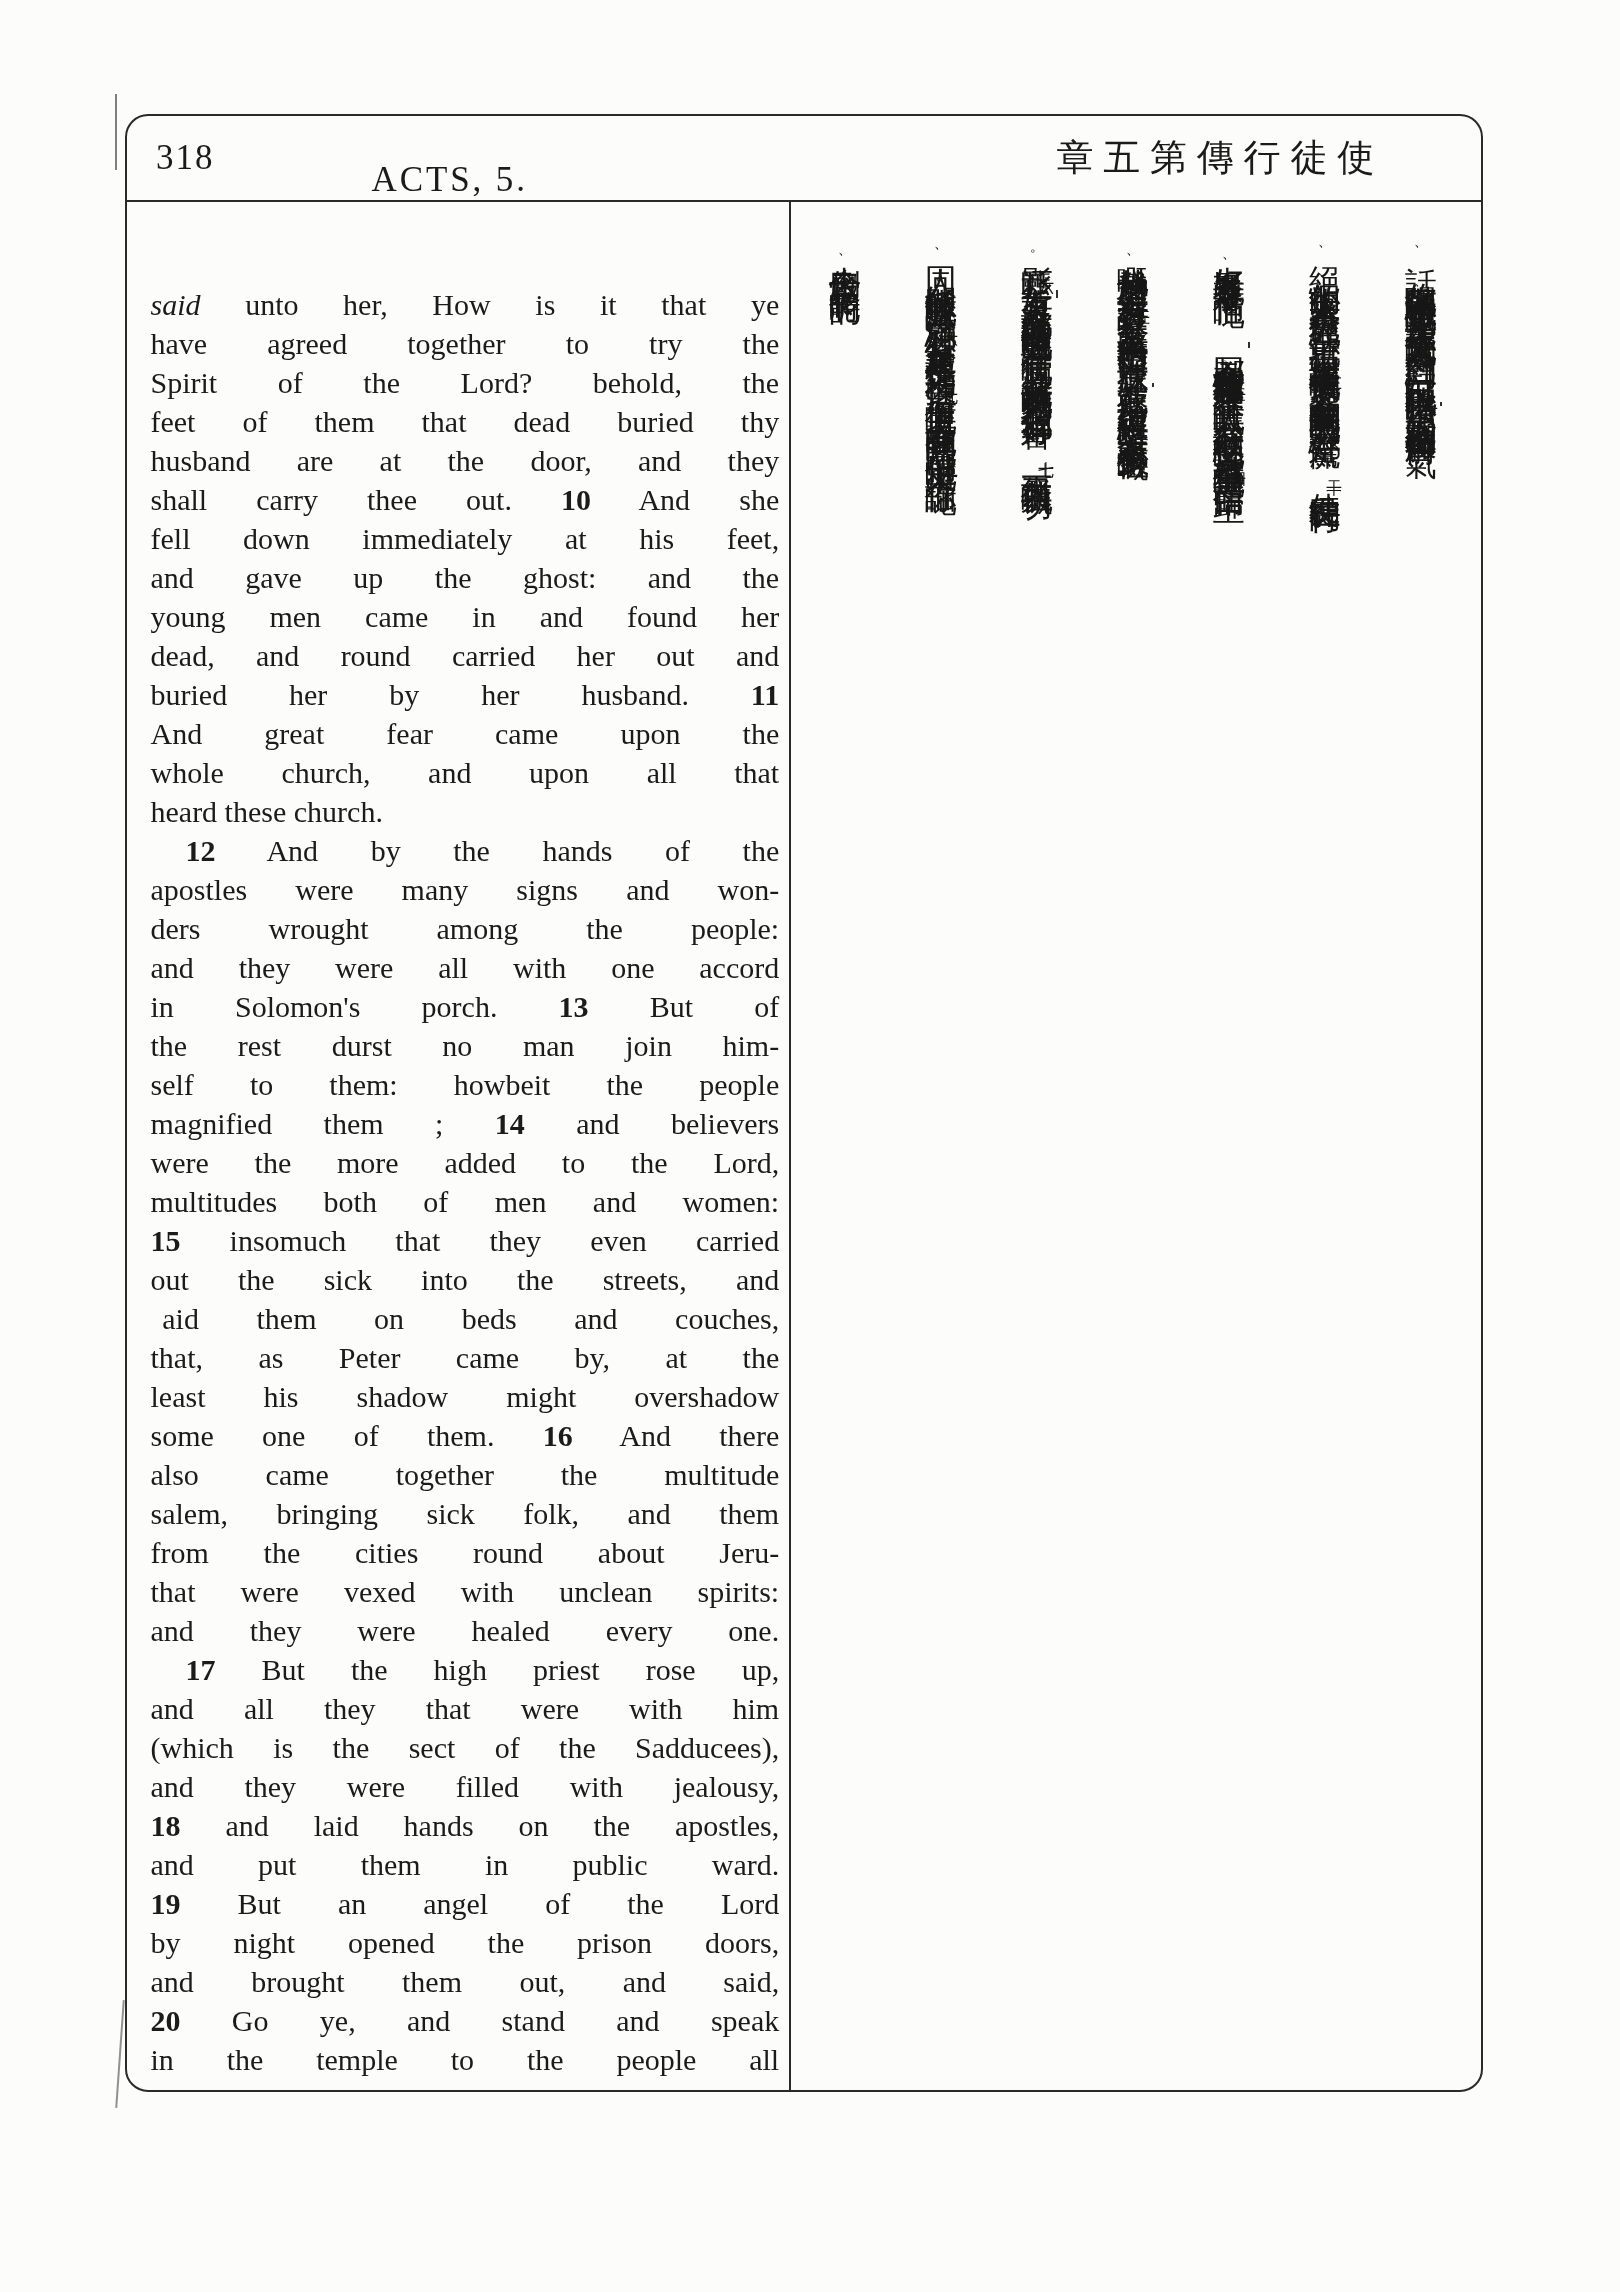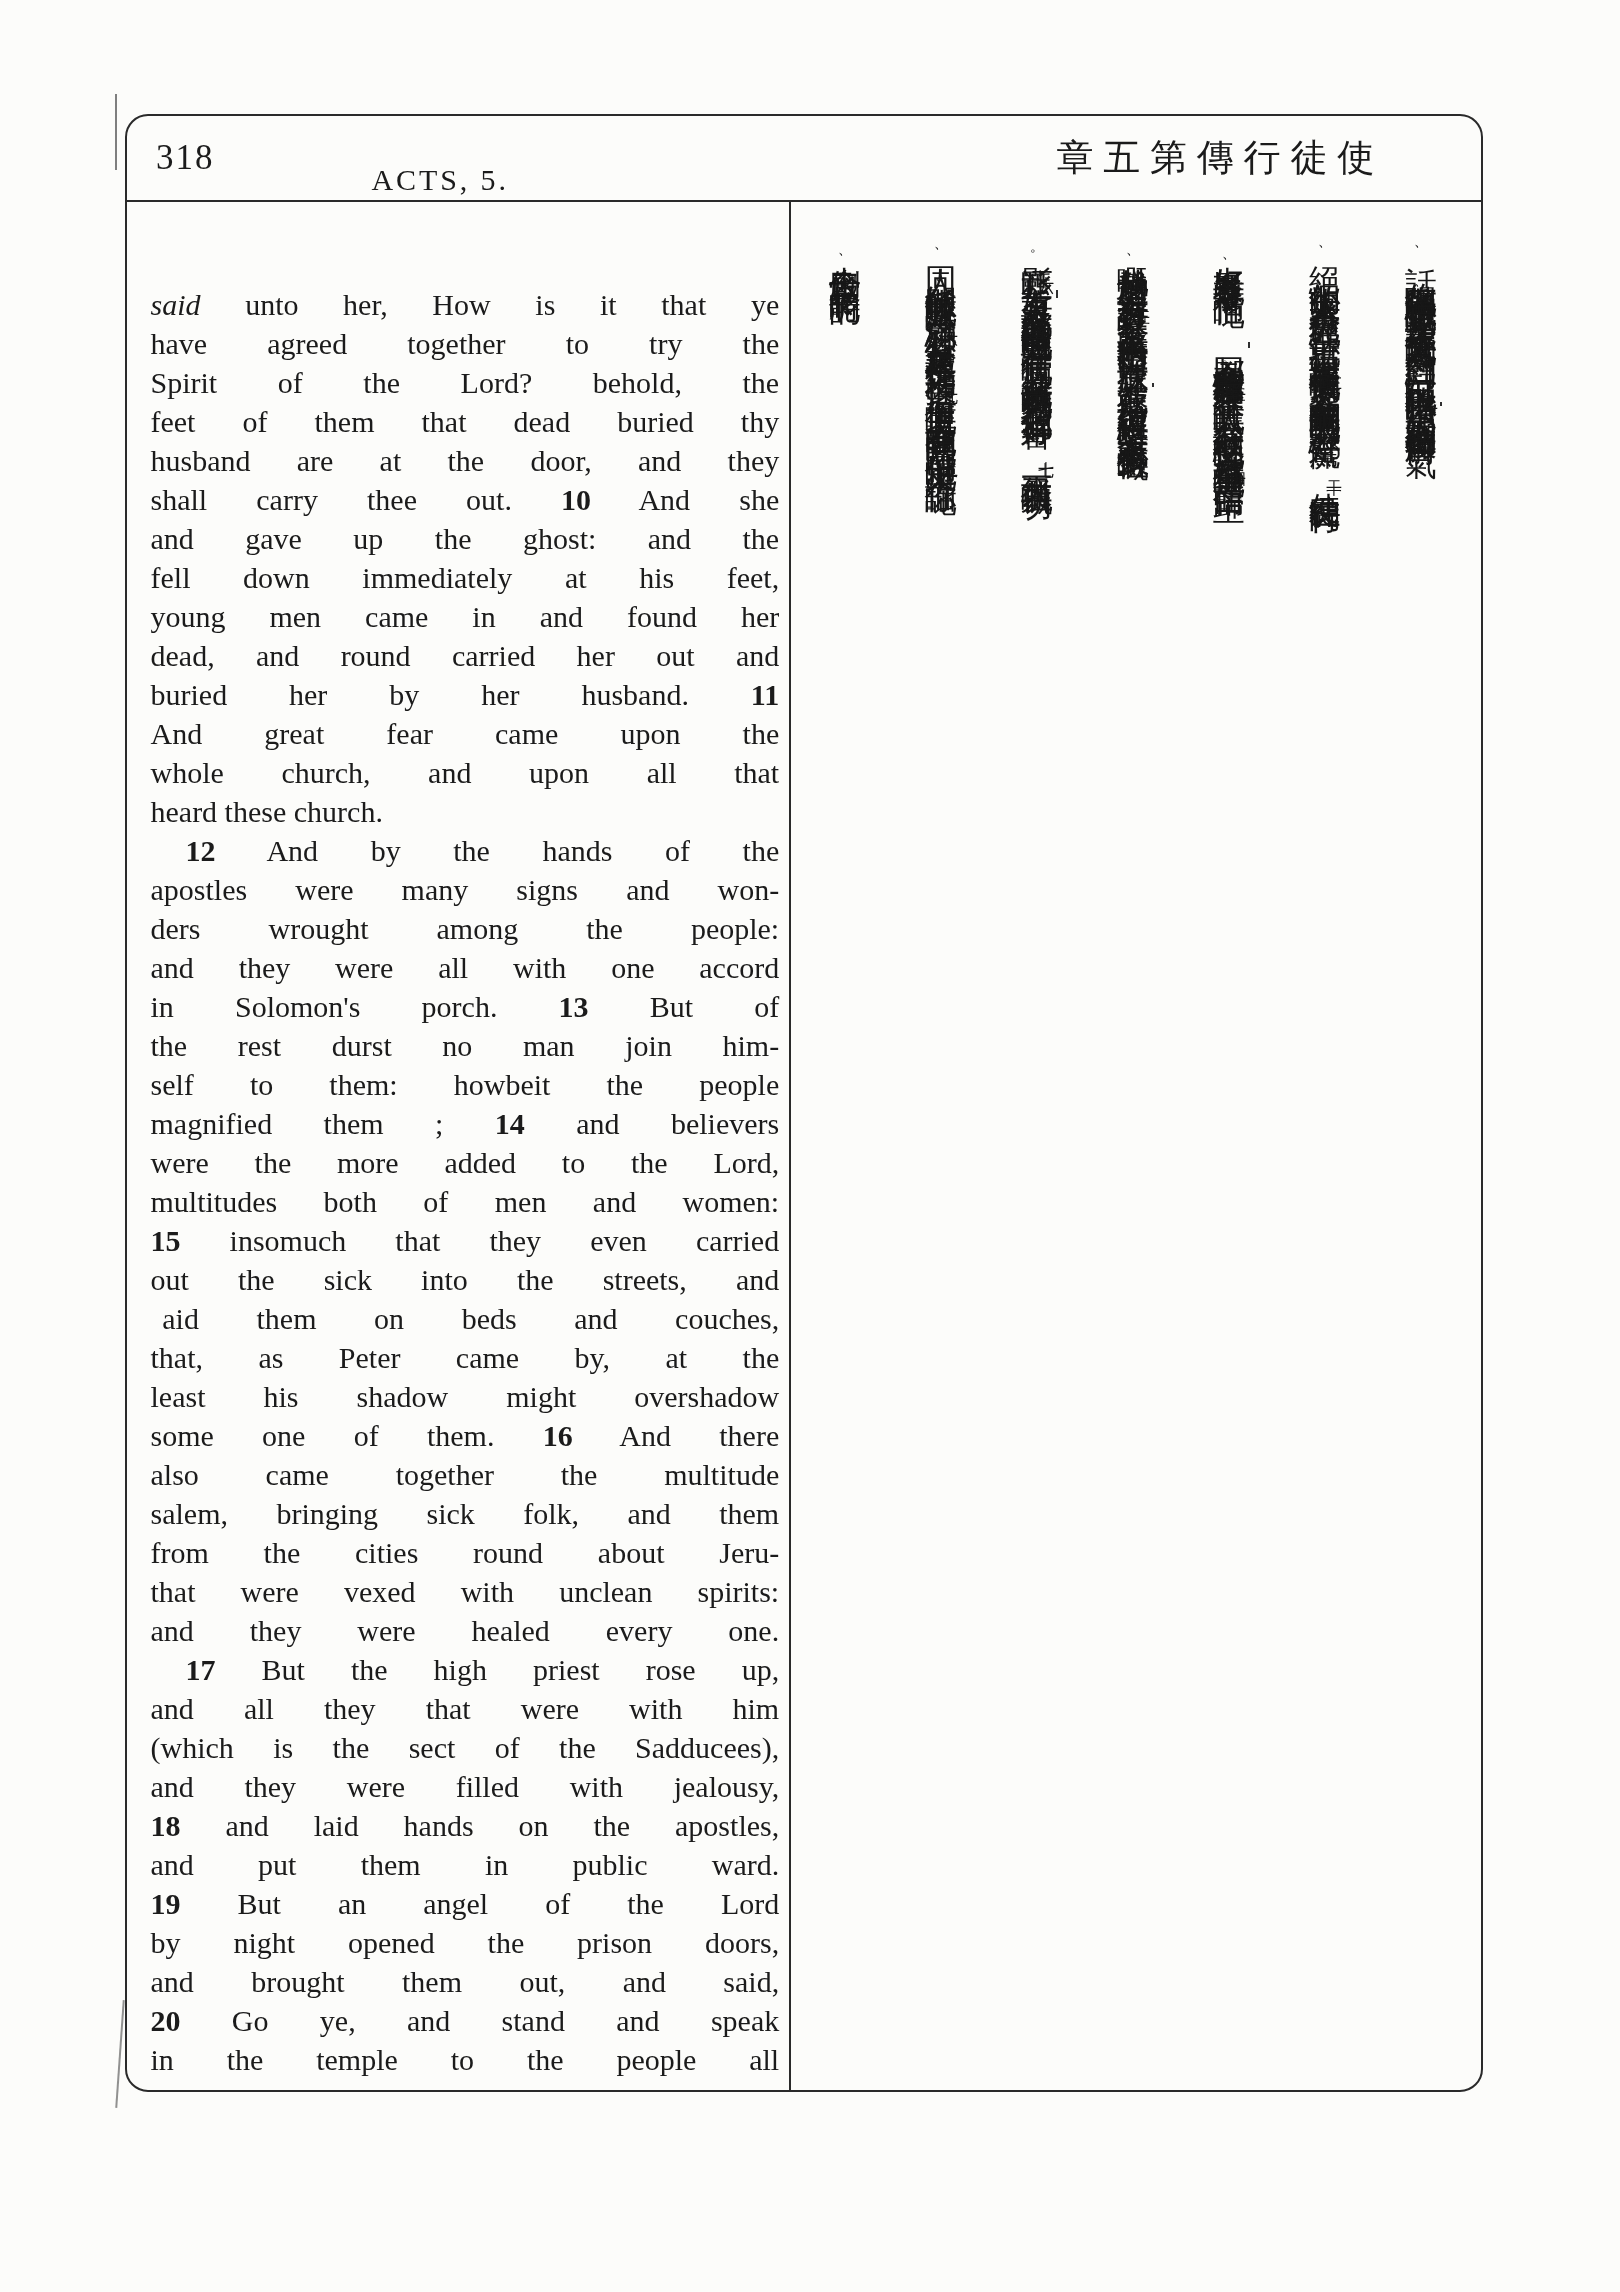--- a/index.html
+++ b/index.html
@@ -5,21 +5,21 @@
   html,body{margin:0;padding:0;background:#fdfdfc;}
   .page{position:relative;width:1620px;height:2293px;background:#fcfcfa;
         font-family:"Liberation Serif","DejaVu Serif",serif;color:#1b1b1b;overflow:hidden;}
   .frame{position:absolute;left:125px;top:114px;width:1358px;height:1978px;
          border-top:2.9px solid #2a2a2a;border-bottom:2.9px solid #2a2a2a;
          border-left:2px solid #2a2a2a;border-right:2.9px solid #2a2a2a;
          box-sizing:border-box;display:flex;flex-direction:column;border-radius:23px;}
   .header{display:flex;align-items:center;height:86px;min-height:86px;
           border-bottom:2.9px solid #2a2a2a;box-sizing:border-box;}
   .pagenum{font-size:35px;padding-left:29px;letter-spacing:2px;}
-  .acts-title{font-size:30px;letter-spacing:2.9px;margin-left:157px;margin-top:44px;}
+  .acts-title{font-size:35px;letter-spacing:2.9px;margin-left:157px;margin-top:44px;}
   .cn-title{margin-left:auto;padding-right:97px;font-size:37px;letter-spacing:9.8px;}
   .content{display:flex;flex:1;min-height:0;}
   .eng{width:662px;box-sizing:border-box;padding:83px 9.8px 0 23.5px;}
   .eline{font-size:30px;line-height:39px;text-align:justify;text-align-last:justify;
          white-space:normal;}
   .eline.rag{text-align-last:left;}
   .eline b{font-weight:bold;}
   .eline i{font-style:italic;}
   .cn{flex:1;border-left:2px solid #2a2a2a;box-sizing:border-box;
       writing-mode:vertical-rl;padding:39px 11.8px 9.8px 3.9px;
@@ -47,22 +47,22 @@
       <span class="cn-title">章五第傳行徒使</span>
     </div>
     <div class="content">
       <div class="eng">
           <div class="eline"><i>said</i> unto her, How is it that ye</div>
           <div class="eline">have agreed together to try the</div>
           <div class="eline">Spirit of the Lord? behold, the</div>
           <div class="eline">feet of them that dead buried thy</div>
           <div class="eline">husband are at the door, and they</div>
           <div class="eline">shall carry thee out. <b>10</b> And she</div>
+          <div class="eline">fell down immediately at his feet,</div>
           <div class="eline">and gave up the ghost: and the</div>
-          <div class="eline">fell down immediately at his feet,</div>
           <div class="eline">young men came in and found her</div>
           <div class="eline">dead, and round carried her out and</div>
           <div class="eline">buried her by her husband. <b>11</b></div>
           <div class="eline">And great fear came upon the</div>
           <div class="eline">whole church, and upon all that</div>
           <div class="eline rag">heard these church.</div>
           <div class="eline" style="text-indent: 35px;"><b>12</b> And by the hands of the</div>
           <div class="eline">apostles were many signs and won-</div>
           <div class="eline">ders wrought among the people:</div>
           <div class="eline">and they were all with one accord</div>

